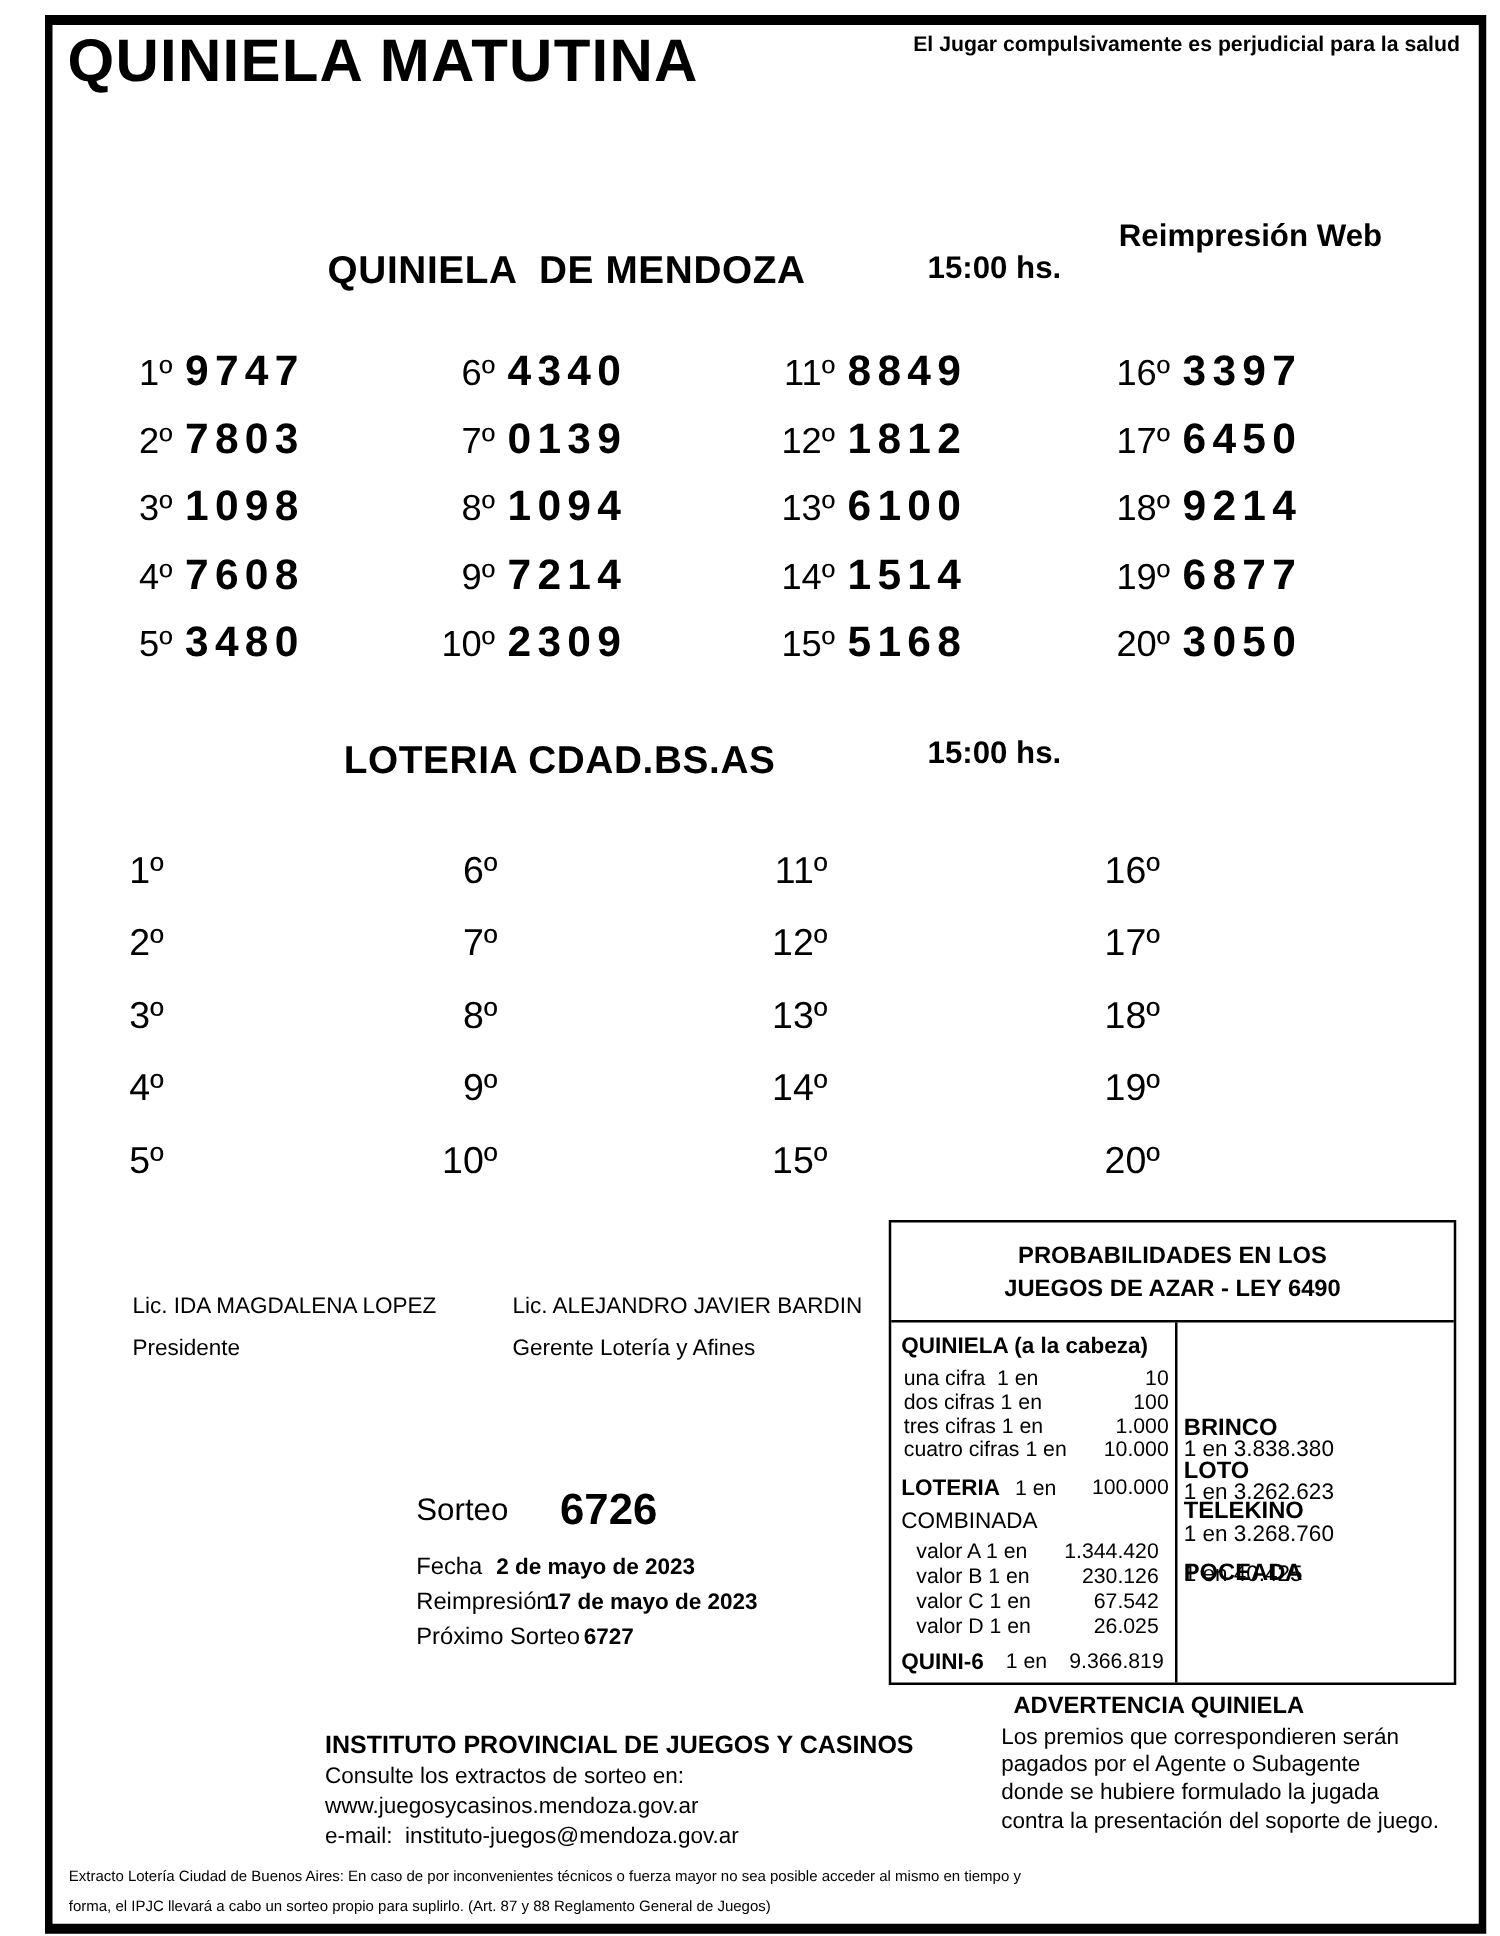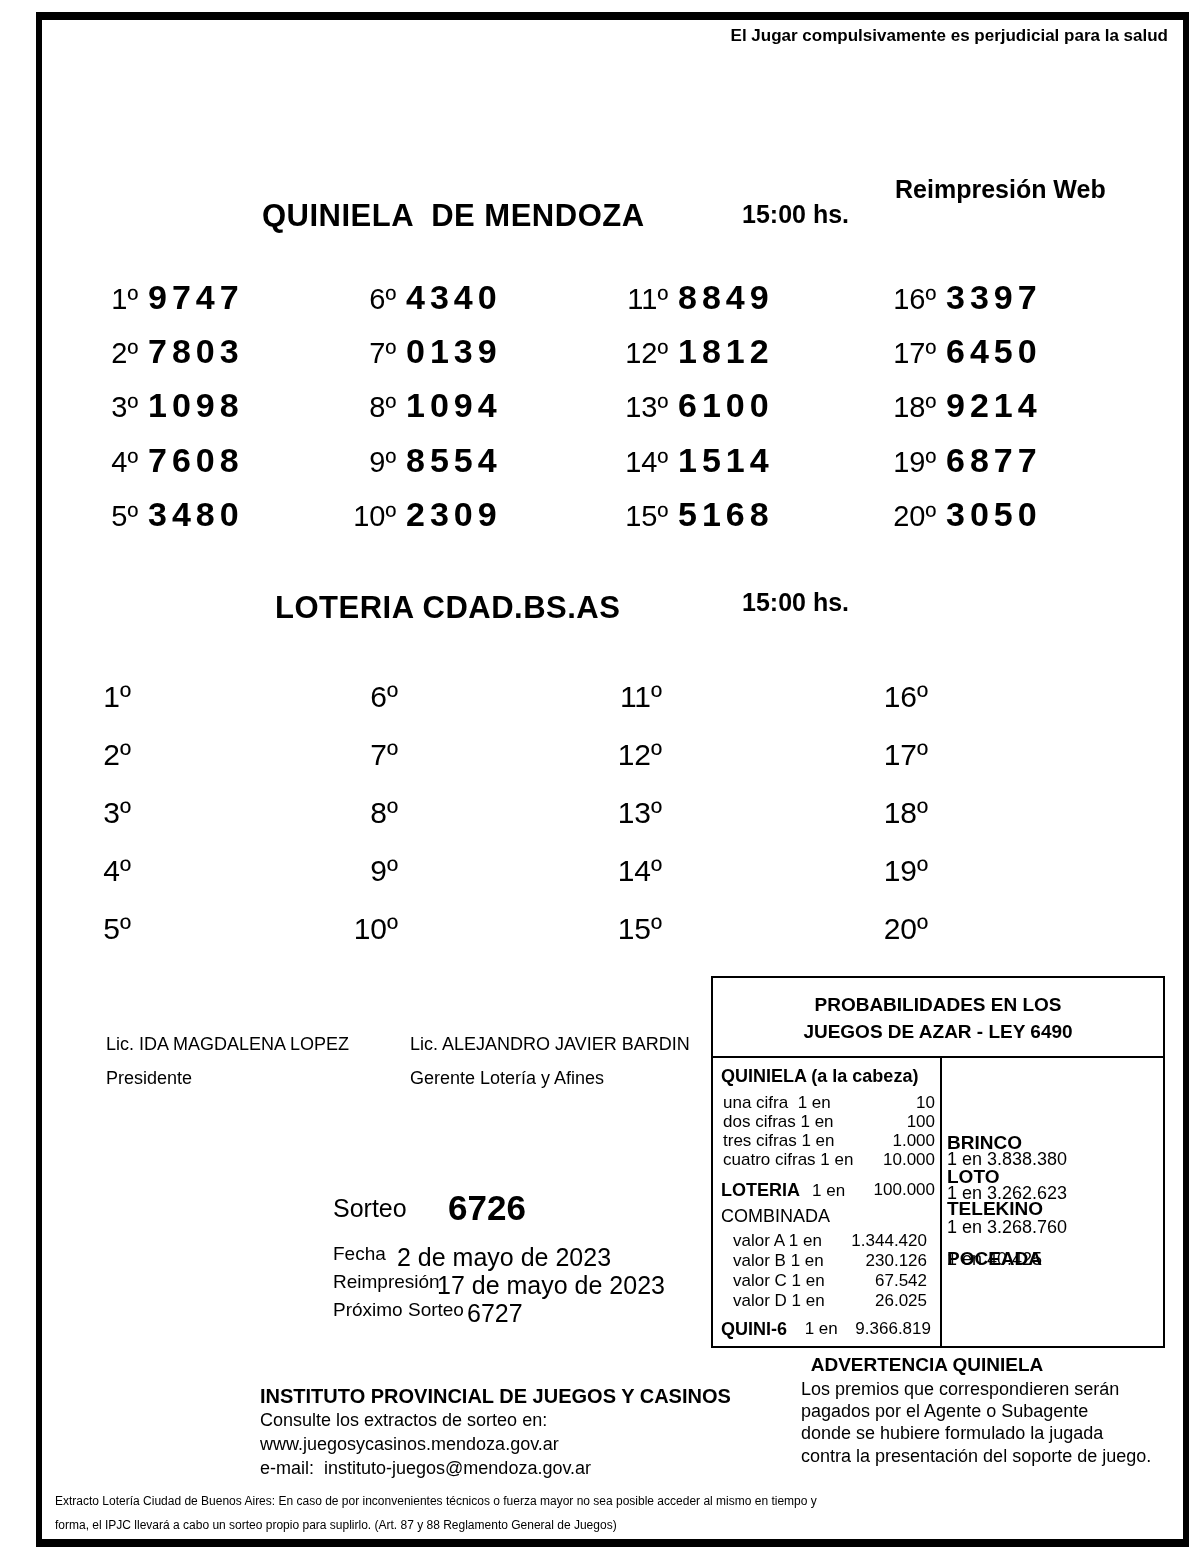--- a/index.html
+++ b/index.html
@@ -31,21 +31,21 @@
   .r1{top:280px}.r2{top:334px}.r3{top:388px}.r4{top:443px}.r5{top:497px}
   .lA{left:31px}.lB{left:298px}.lC{left:562px}.lD{left:828px}
   .s1{top:682px}.s2{top:740px}.s3{top:798px}.s4{top:856px}.s5{top:914px}
 
   .sig-name { font-size:18px; }
   .sig-role { font-size:18px; }
 
   .sorteo-label { left:333px; top:1194px; font-size:25px; }
   .sorteo-num   { left:448px; top:1188px; font-size:35px; font-weight:bold; }
   .draw-label { font-size:19px; }
-  .draw-value { font-size:25px; font-weight:normal; }
+  .draw-value { font-size:18px; font-weight:bold; }
 
   .pbox { position:absolute; left:711px; top:976px; width:450px; height:368px; border:2px solid #000; }
   .pbox-head {
     position:absolute; left:0; top:0; width:100%; height:80px; box-sizing:border-box;
     border-bottom:2px solid #000; text-align:center; font-weight:bold; font-size:19px;
     line-height:27px; padding-top:13px;
   }
   .pbox-div { position:absolute; left:227px; top:80px; bottom:0; width:2px; background:#000; }
   .pa { position:absolute; white-space:pre; }
   .prow { position:absolute; display:flex; justify-content:space-between; font-size:17px; white-space:pre; }
@@ -75,35 +75,36 @@
 
   .foot-line { left:55px; font-size:12px; }
   .f0{top:1494px}.f1{top:1518px}
 </style>
 </head>
 <body>
 
 <div class="page">
   <div class="frame"></div>
 
+  <div class="t main-title">QUINIELA MATUTINA</div>
   <div class="t mz-title">QUINIELA  DE MENDOZA</div>
 
   <div class="t slogan">El Jugar compulsivamente es perjudicial para la salud</div>
   <div class="t mz-time">15:00 hs.</div>
   <div class="t reprint">Reimpresión Web</div>
 
   <div class="cell cA r1"><span class="pos">1º</span><span class="num">9747</span></div>
   <div class="cell cA r2"><span class="pos">2º</span><span class="num">7803</span></div>
   <div class="cell cA r3"><span class="pos">3º</span><span class="num">1098</span></div>
   <div class="cell cA r4"><span class="pos">4º</span><span class="num">7608</span></div>
   <div class="cell cA r5"><span class="pos">5º</span><span class="num">3480</span></div>
   <div class="cell cB r1"><span class="pos">6º</span><span class="num">4340</span></div>
   <div class="cell cB r2"><span class="pos">7º</span><span class="num">0139</span></div>
   <div class="cell cB r3"><span class="pos">8º</span><span class="num">1094</span></div>
-  <div class="cell cB r4"><span class="pos">9º</span><span class="num">8554</span></div>
+  <div class="cell cB r4"><span class="pos">9º</span><span class="num">7214</span></div>
   <div class="cell cB r5"><span class="pos">10º</span><span class="num">2309</span></div>
   <div class="cell cC r1"><span class="pos">11º</span><span class="num">8849</span></div>
   <div class="cell cC r2"><span class="pos">12º</span><span class="num">1812</span></div>
   <div class="cell cC r3"><span class="pos">13º</span><span class="num">6100</span></div>
   <div class="cell cC r4"><span class="pos">14º</span><span class="num">1514</span></div>
   <div class="cell cC r5"><span class="pos">15º</span><span class="num">5168</span></div>
   <div class="cell cD r1"><span class="pos">16º</span><span class="num">3397</span></div>
   <div class="cell cD r2"><span class="pos">17º</span><span class="num">6450</span></div>
   <div class="cell cD r3"><span class="pos">18º</span><span class="num">9214</span></div>
   <div class="cell cD r4"><span class="pos">19º</span><span class="num">6877</span></div>

